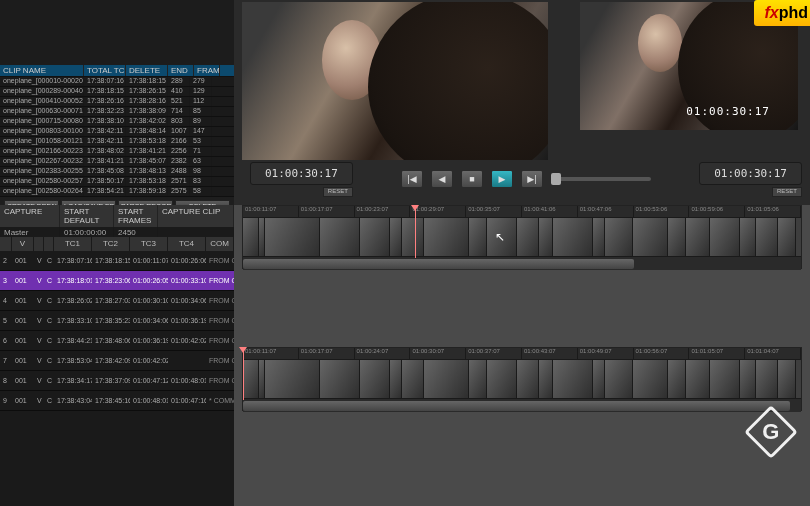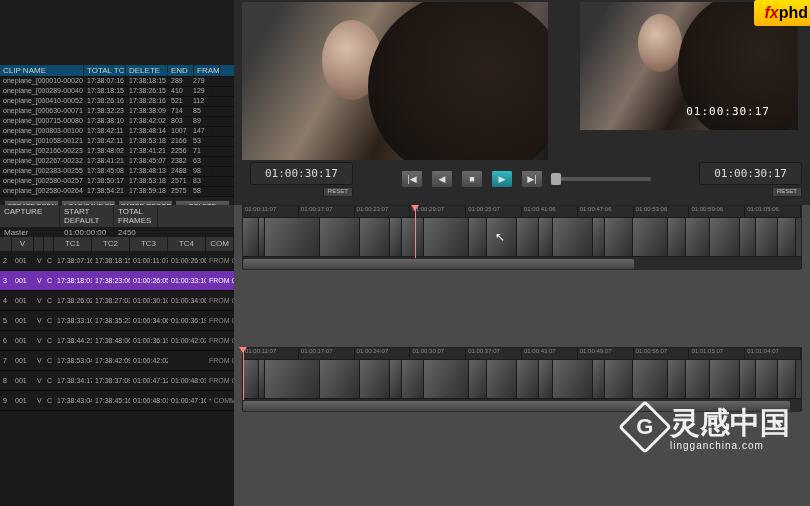--- a/index.html
+++ b/index.html
@@ -203,21 +203,22 @@
       </div>
     </div>
   </div>
 </div>
 
 <div style="display:flex;height:32px;">
  <div style="width:234px;background:#1a1a1a;">
    <div class="sess-head">
      <div style="width:60px">CAPTURE</div>
      <div style="width:54px">START DEFAULT</div>
-     <div style="width:44px">TOTAL FRAMES</div>
+     <div style="width:44px">START FRAMES</div>
+     <div style="flex:1">CAPTURE CLIP</div>
    </div>
    <div id="sess-body">
         <div class="sess-row">
           <div style="width:60px">Master Session</div>
           <div style="width:54px">01:00:00:00</div>
           <div style="width:44px">2450</div>
           <div style="flex:1"></div>
         </div>
         <div class="sess-row active">
           <div style="width:60px">conformed</div>
@@ -422,14 +423,13 @@
     </div>
   </div>
 </div>
 
 <div class="cursor">↖</div>
 
 <div class="lg">
   <div class="hex">
       <span>G</span>
     </div>
-  <div><span>灵感中国</span><span class="sub">lingganchina.com</span></div>
 </div>
 
 </body></html>

